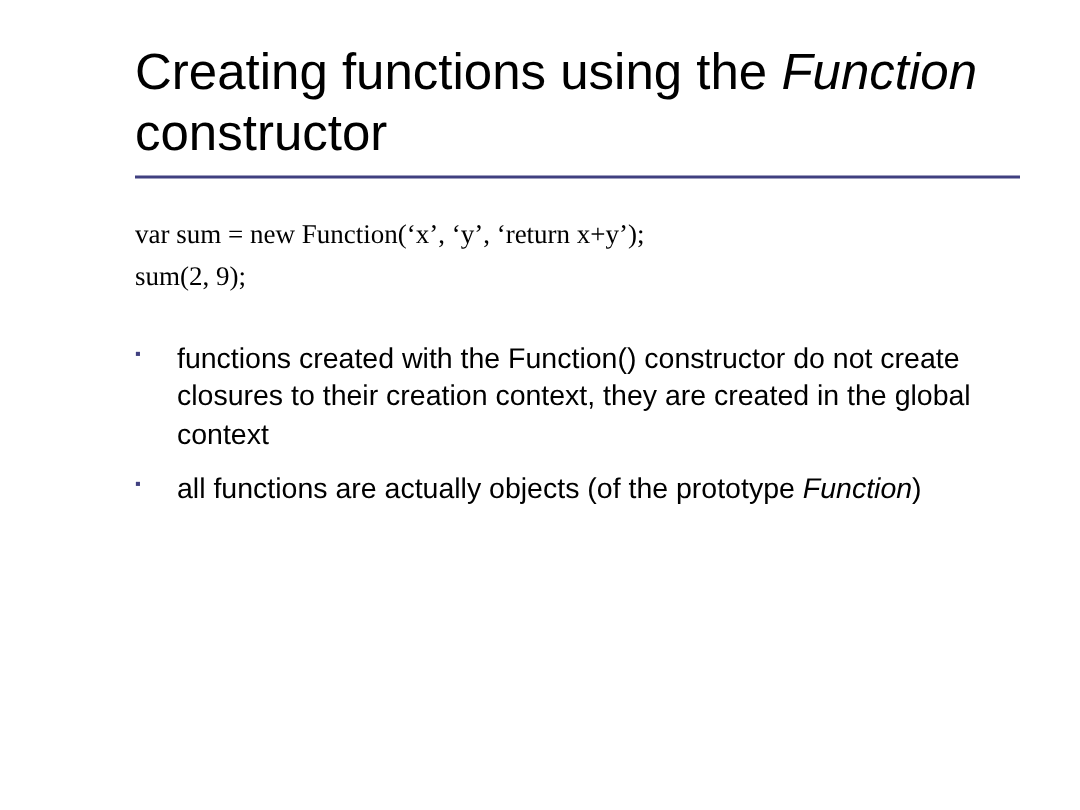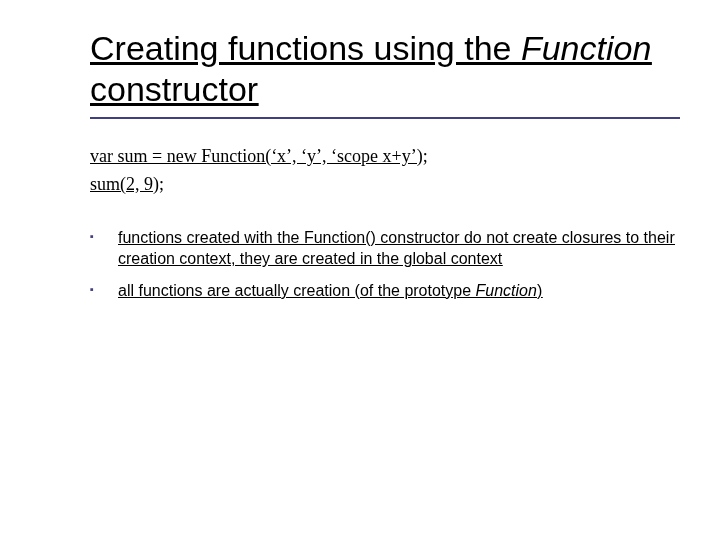--- a/index.html
+++ b/index.html
@@ -1,15 +1,15 @@
 <!DOCTYPE html>
 <html><head>
 <meta charset="utf-8">
 <style>
-  * { margin: 0; padding: 0; box-sizing: border-box; text-decoration: underline; }
+  * { margin: 0; padding: 0; box-sizing: border-box; }
   body {
     width: 720px;
     height: 540px;
     background: #ffffff;
     font-family: Verdana, Geneva, sans-serif;
     color: #000;
     position: relative;
     overflow: hidden;
   }
   .slide {
@@ -31,21 +31,21 @@
     font-family: "Times New Roman", Times, serif;
     font-size: 18px;
     line-height: 1.55;
     margin-bottom: 28px;
   }
   .bullets {
     list-style: none;
   }
   .bullets li {
     position: relative;
-    font-size: 16px;
+    font-size: 19px;
     line-height: 1.35;
     margin-bottom: 10px;
     padding-left: 28px;
   }
   .bullets li::before {
     content: "▪";
     position: absolute;
     left: 0;
     top: 2px;
     color: #404080;
@@ -58,26 +58,26 @@
 </head>
 <body>
 
 <div class="slide">
 
   <h1 class="title">
     <span>Creating functions using the </span><span class="italic">Function</span><span> constructor</span>
   </h1>
 
   <div class="code-block">
-    <div>var sum = new Function(‘x’, ‘y’, ‘scope x+y’);</div>
+    <div>var sum = new Function(‘x’, ‘y’, ‘return x+y’);</div>
     <div>sum(2, 9);</div>
   </div>
 
   <ul class="bullets">
     <li>
       <span>functions created with the Function() constructor do not create closures to their creation context, they are created in the global context</span>
     </li>
     <li>
-      <span>all functions are actually creation (of the prototype </span><span class="italic">Function</span><span>)</span>
+      <span>all functions are actually objects (of the prototype </span><span class="italic">Function</span><span>)</span>
     </li>
   </ul>
 
 </div>
 
 </body></html>

